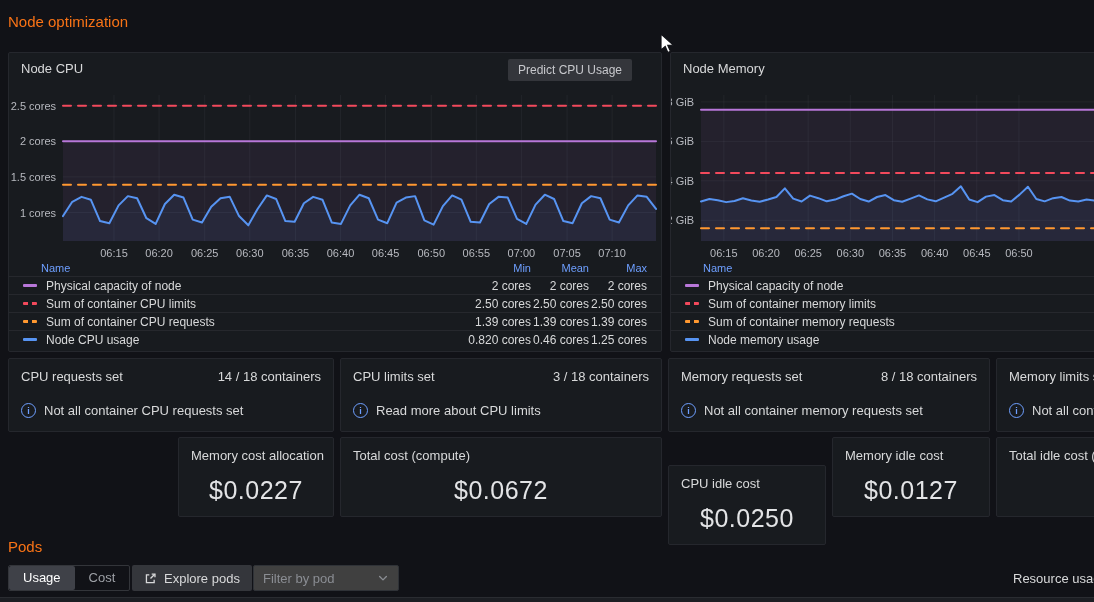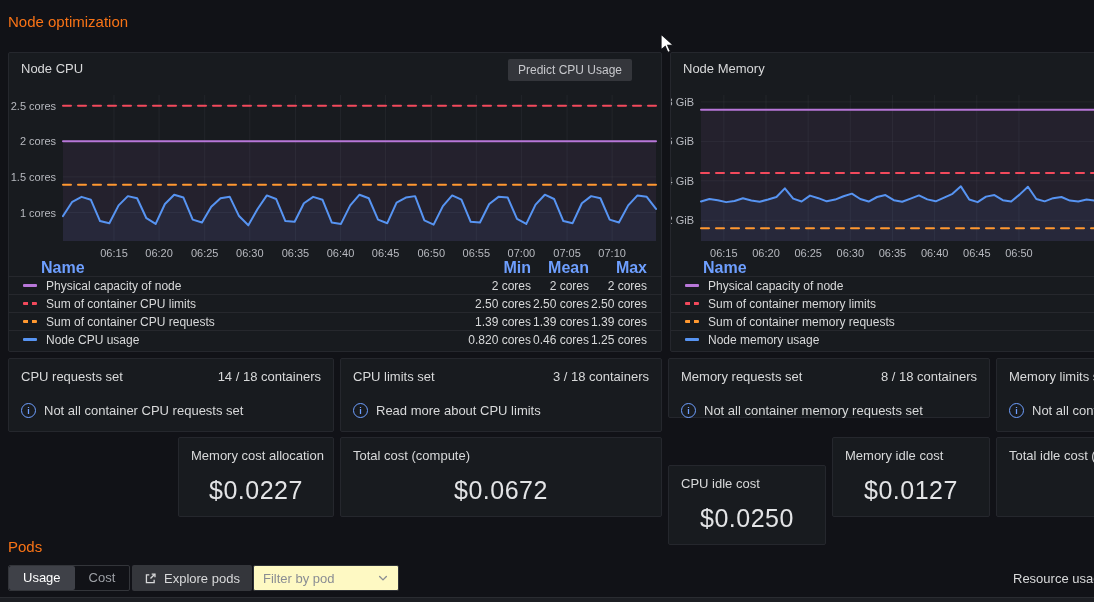--- a/index.html
+++ b/index.html
@@ -13,21 +13,21 @@
 
   .predict-btn { position:absolute; top:6px; right:29px; background:#34363B; color:#C7C8CC; border:none;
                  border-radius:2px; font-size:12px; padding:4px 10px; font-family:inherit; cursor:pointer; }
 
   .chart-svg { position:absolute; left:0; top:34px; }
   .tick { font:11px "Liberation Sans", sans-serif; fill:#B7B9BF; }
 
   .legend { position:absolute; left:0; right:0; top:206px; }
   .lrow { display:flex; align-items:center; height:17px; padding:0 14px;
           border-top:1px solid rgba(204,204,220,0.08); font-size:12px; color:#D8D9DA; }
-  .lrow.lhead { border-top:none; color:#6E9FFF; font-weight:700; font-size:16px;justify-content:flex-end; }
+  .lrow.lhead { border-top:none; color:#6E9FFF; font-weight:400; font-size:11px;justify-content:flex-end; }
   .lhead .hname { margin-left:18px; }
   .lname { flex:1; display:flex; align-items:center; gap:9px; min-width:0; white-space:nowrap; }
   .swatch { width:14px; height:3px; border-radius:1px; flex:none; }
   .lc { width:58px; text-align:right; white-space:nowrap; }
   .lc-min { width:80px; }
 
   .stat-title-row { position:absolute; top:10px; left:12px; right:12px; display:flex;
                     justify-content:space-between; font-size:13px; color:#D8D9DA; white-space:nowrap; }
   .stat-title { font-weight:500; }
   .stat-note { position:absolute; top:44px; left:12px; display:flex; align-items:center; gap:8px;
@@ -42,21 +42,21 @@
 
   .tabs { position:absolute; left:8px; top:565px; display:flex; border:1px solid #33353A; border-radius:2px;
           background:#111217; height:26px; box-sizing:border-box; overflow:hidden; }
   .tab { padding:0 14px; line-height:24px; font-size:13px; font-weight:500; color:#9DA0A6; cursor:pointer; }
   .tab.active { background:#3F4148; color:#FFFFFF; border-radius:2px; }
 
   .explore-btn { position:absolute; left:132px; top:565px; height:26px; background:#34363B; border:none;
                  border-radius:2px; color:#D8D9DA; font-size:13px; font-weight:500; display:flex;
                  align-items:center; gap:7px; padding:0 12px; font-family:inherit; cursor:pointer; }
 
-  .filter-select { position:absolute; left:253px; top:565px; width:146px; height:26px; background:#fef9c3;
+  .filter-select { position:absolute; left:253px; top:565px; width:146px; height:26px; background:#404040;
                    border:1px solid #2F3237; border-radius:2px; box-sizing:border-box; display:flex;
                    align-items:center; justify-content:space-between; padding:0 9px; color:#8A8D93;
                    font-size:13px; cursor:pointer; }
 
   .resource-usage { position:absolute; left:1013px; top:571px; font-size:13px; font-weight:500;
                     color:#D8D9DA; white-space:nowrap; }
 
   .next-row-strip { position:absolute; top:597px; left:0; width:1094px; height:5px; background:#1C1E23;
                     border-top:1px solid #2A2C31; box-sizing:border-box; }
 
@@ -242,21 +242,21 @@
     <div class="stat-title-row">
       <span class="stat-title">CPU limits set</span>
       <span>3 / 18 containers</span>
     </div>
     <div class="stat-note">
       <span class="info-icon">i</span>
       <span>Read more about CPU limits</span>
     </div>
   </section>
 
-  <section class="panel" style="left:668px; top:358px; width:322px; height:60px;">
+  <section class="panel" style="left:668px; top:358px; width:322px; height:74px;">
     <div class="stat-title-row">
       <span class="stat-title">Memory requests set</span>
       <span>8 / 18 containers</span>
     </div>
     <div class="stat-note">
       <span class="info-icon">i</span>
       <span>Not all container memory requests set</span>
     </div>
   </section>
 

